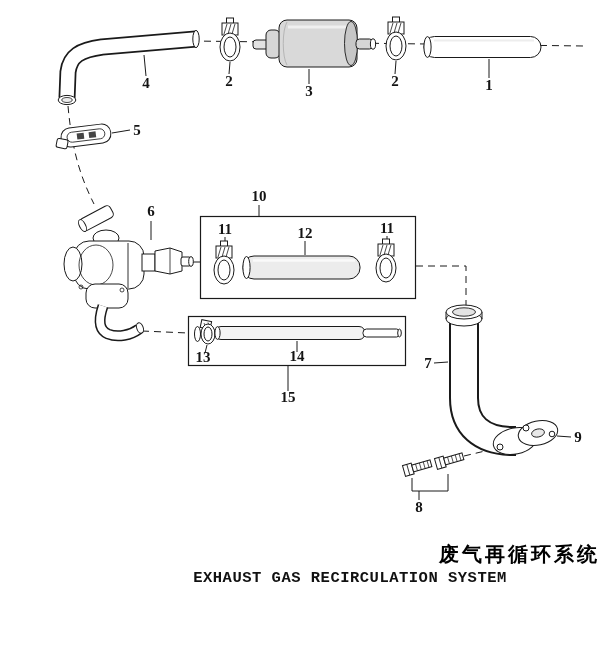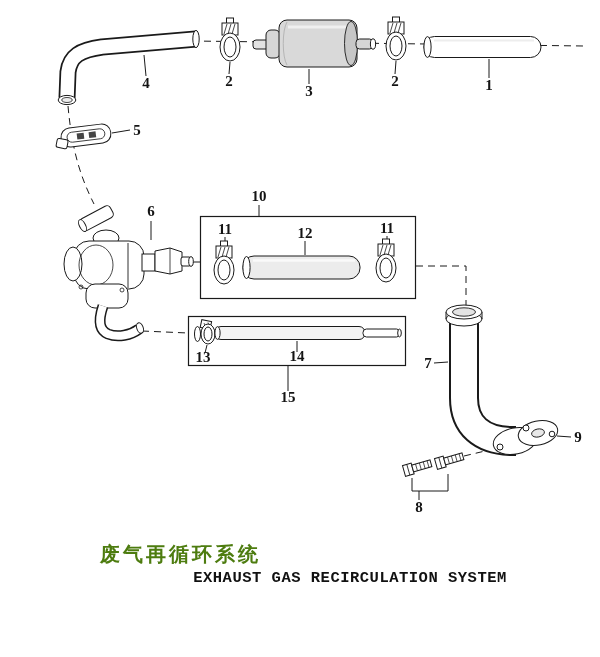--- a/index.html
+++ b/index.html
@@ -12,23 +12,23 @@
   }
   .canvas svg{position:absolute;left:0;top:0;}
   .callout{
     font-family:"Liberation Serif", serif;
     font-size:15px;
     font-weight:700;
     fill:#141414;
   }
   .title-zh{
     position:absolute;left:100px;top:541px;width:500px;
-    text-align:left;
+    text-align:right;
     font-size:20px;font-weight:700;letter-spacing:3px;
-    color:#4d7c0f;
+    color:#000000;
     font-family:"Liberation Serif", serif;
   }
   .title-en{
     position:absolute;left:50px;top:569px;width:600px;
     text-align:center;
     font-size:15.5px;font-weight:700;letter-spacing:0.5px;
     color:#111;
     font-family:"Liberation Mono", monospace;
   }
 </style>

